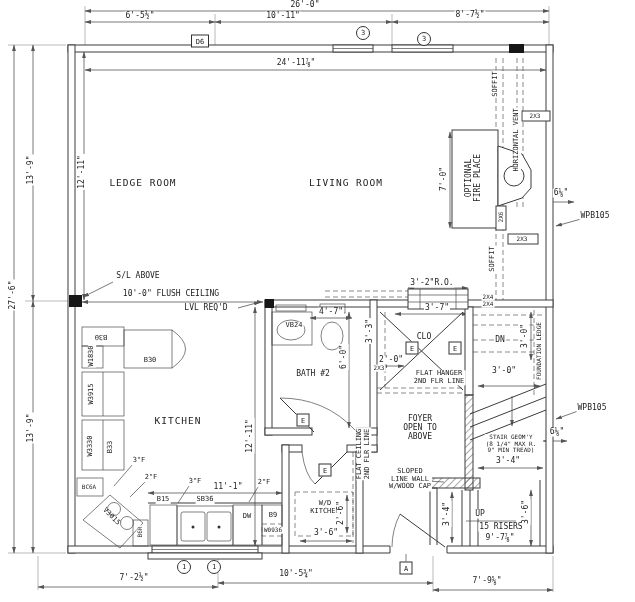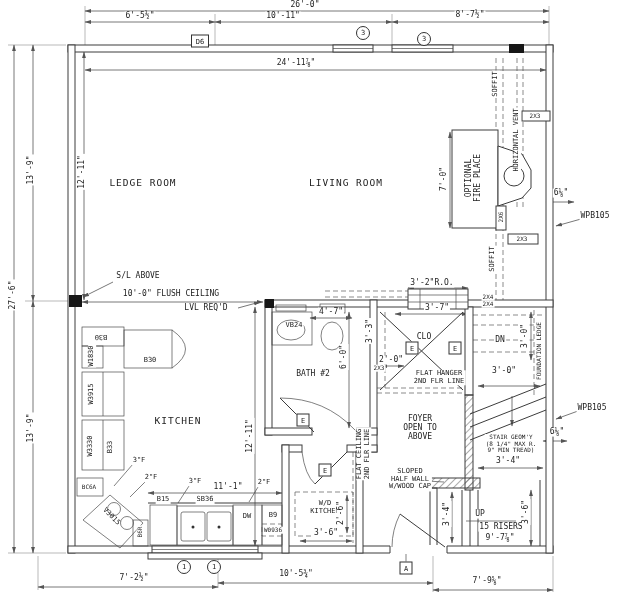--- a/index.html
+++ b/index.html
@@ -302,21 +302,21 @@
 2ND FLR LINE</div>
 <div class="lbl r90 ml t7" style="left:364px;top:454px">FLAT CEILING
 2ND FLR LINE</div>
 <div class="lbl" style="left:500px;top:340px">DN</div>
 <div class="lbl" style="left:480px;top:514px">UP</div>
 <div class="lbl" style="left:501px;top:527px">15 RISERS</div>
 <div class="lbl ml t6" style="left:511px;top:444px">STAIR GEOM'Y
 (8 1/4" MAX R.
 9" MIN TREAD)</div>
 <div class="lbl ml t7" style="left:410px;top:480px">SLOPED
-HALF WALL
+LINE WALL
 W/WOOD CAP</div>
 <div class="lbl r90 t6" style="left:539px;top:351px">FOUNDATION LEDGE</div>
 <div class="lbl t6" style="left:535px;top:116px">2X3</div>
 <div class="lbl t6" style="left:522px;top:239px">2X3</div>
 <div class="lbl t6" style="left:379px;top:368px">2X3</div>
 <div class="lbl r90 t6" style="left:501px;top:217px">2X6</div>
 <div class="lbl t6" style="left:488px;top:297px">2X4</div>
 <div class="lbl t6" style="left:488px;top:304px">2X4</div>
 <div class="lbl t7" style="left:139px;top:461px">3"F</div>
 <div class="lbl t7" style="left:151px;top:478px">2"F</div>

